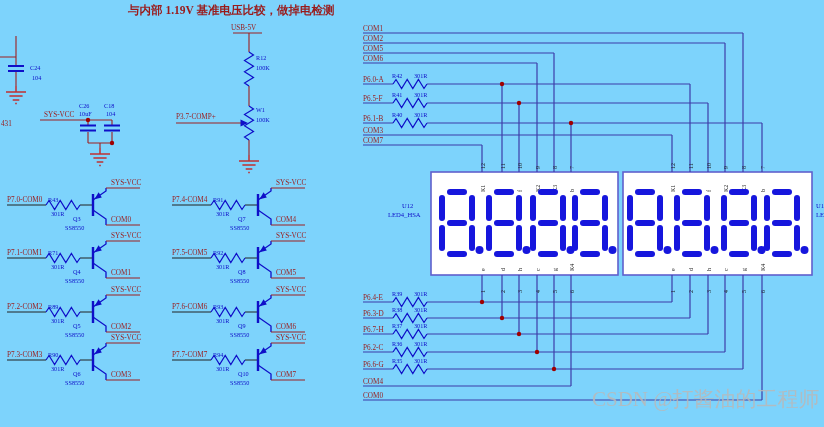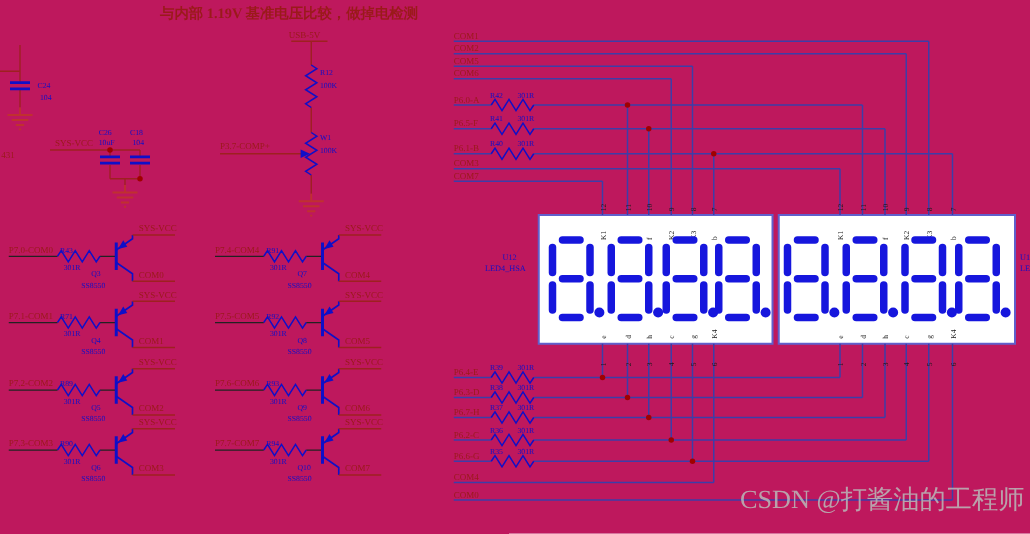--- a/index.html
+++ b/index.html
@@ -1,16 +1,16 @@
 <!DOCTYPE html>
 <html><head>
 <meta charset="utf-8">
 <style>
   html,body{margin:0;padding:0;background:#ffffff;}
-  .stage{position:relative;width:824px;height:427px;overflow:hidden;background:#be185d;}
+  .stage{position:relative;width:824px;height:427px;overflow:hidden;background:#7dd3fc;}
   svg{display:block;overflow:hidden;}
   text{font-family:"Liberation Serif","DejaVu Serif",serif;}
   .tm{fill:#9a1a1a;}
   .tb{fill:#0f0fc8;}
   .tk{fill:#1a1a1a;}
   .t6{font-size:6.2px;}
   .t6p{font-size:6px;}
   .t65{font-size:6.6px;}
   .t7{font-size:7.2px;}
   .tann{font-size:11.5px;font-weight:bold;}

